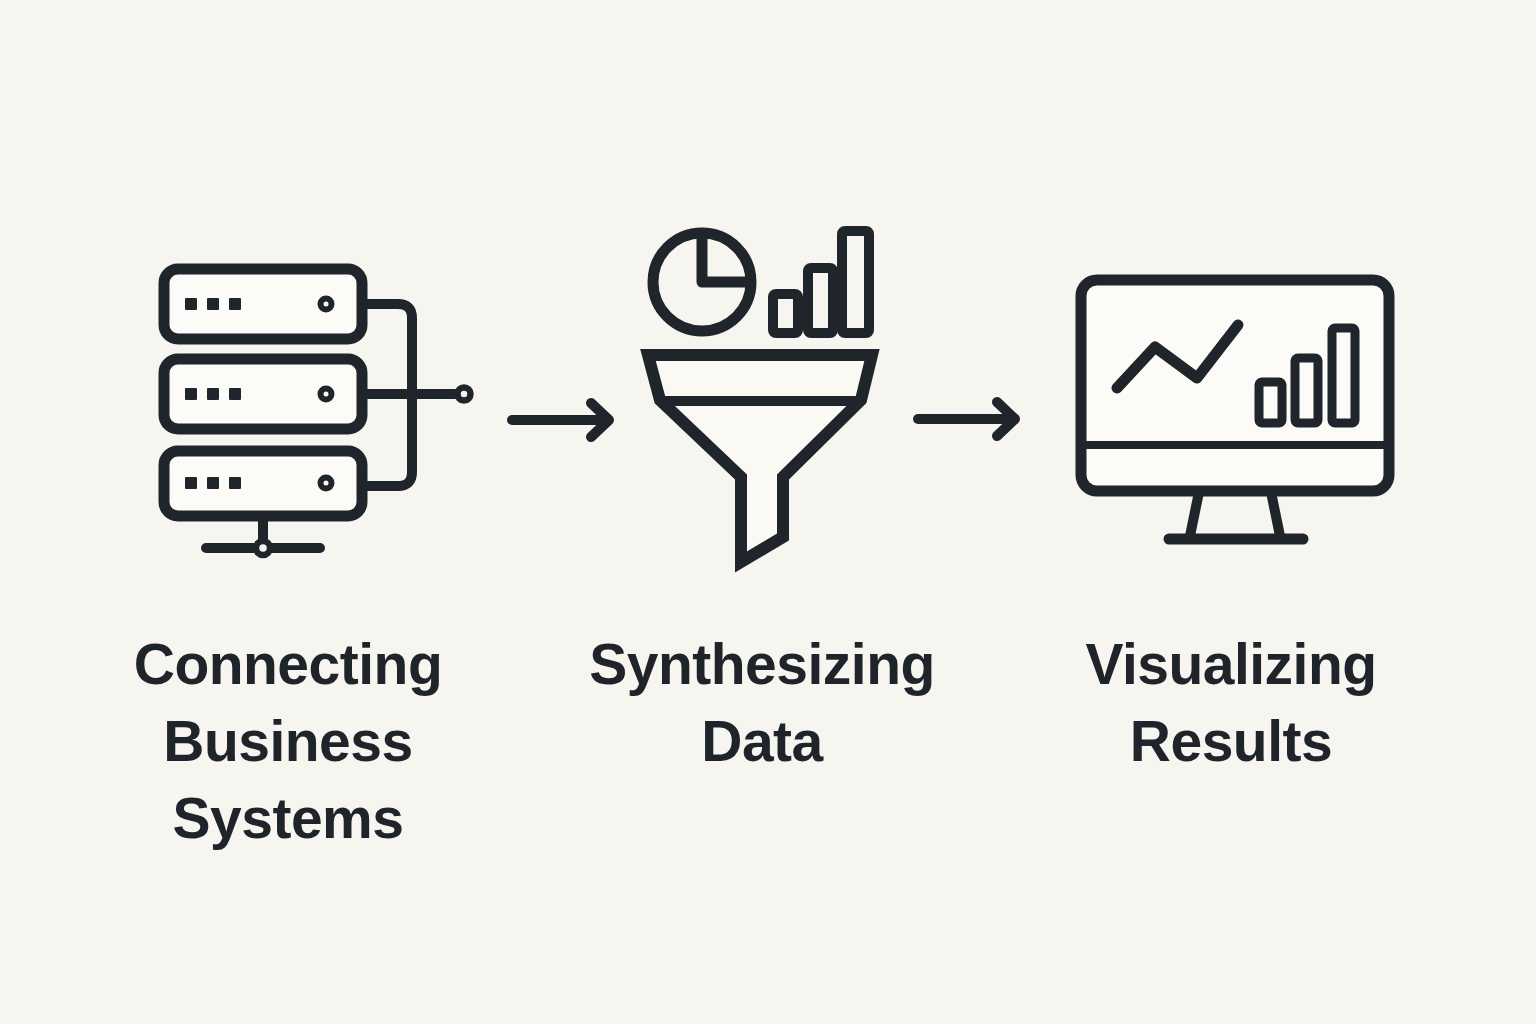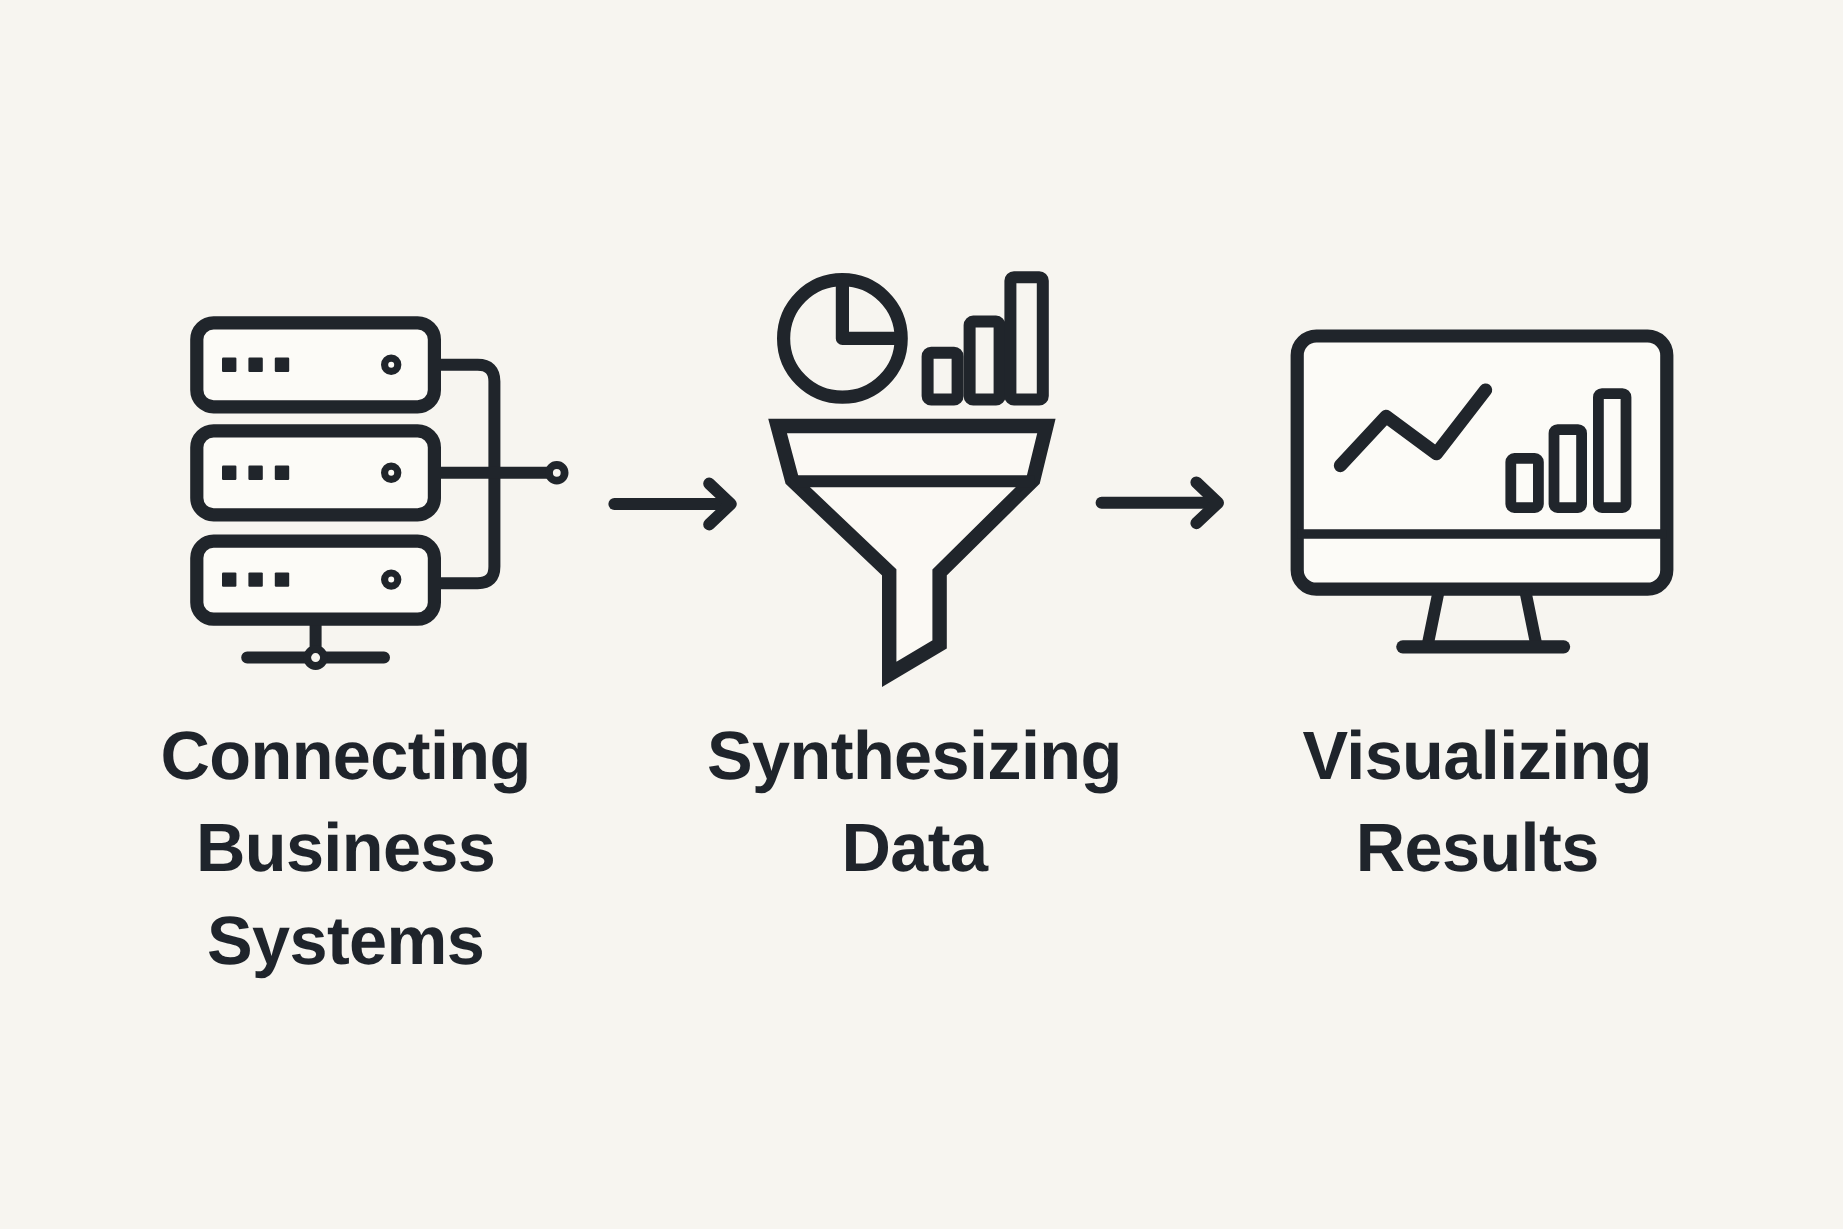--- a/index.html
+++ b/index.html
@@ -13,21 +13,21 @@
     height: 1024px;
     background: #f7f5f0;
     overflow: hidden;
     font-family: "Liberation Sans", sans-serif;
   }
   .abs { position: absolute; }
   svg { display: block; overflow: visible; }
 
   .step-label {
     position: absolute;
-    top: 592px;
+    top: 626px;
     width: 420px;
     text-align: center;
     font-size: 57px;
     line-height: 77px;
     font-weight: 600;
     letter-spacing: -0.5px;
     color: #1f242b;
     white-space: pre-line;
   }
   .label-1 { left: 78px; }

